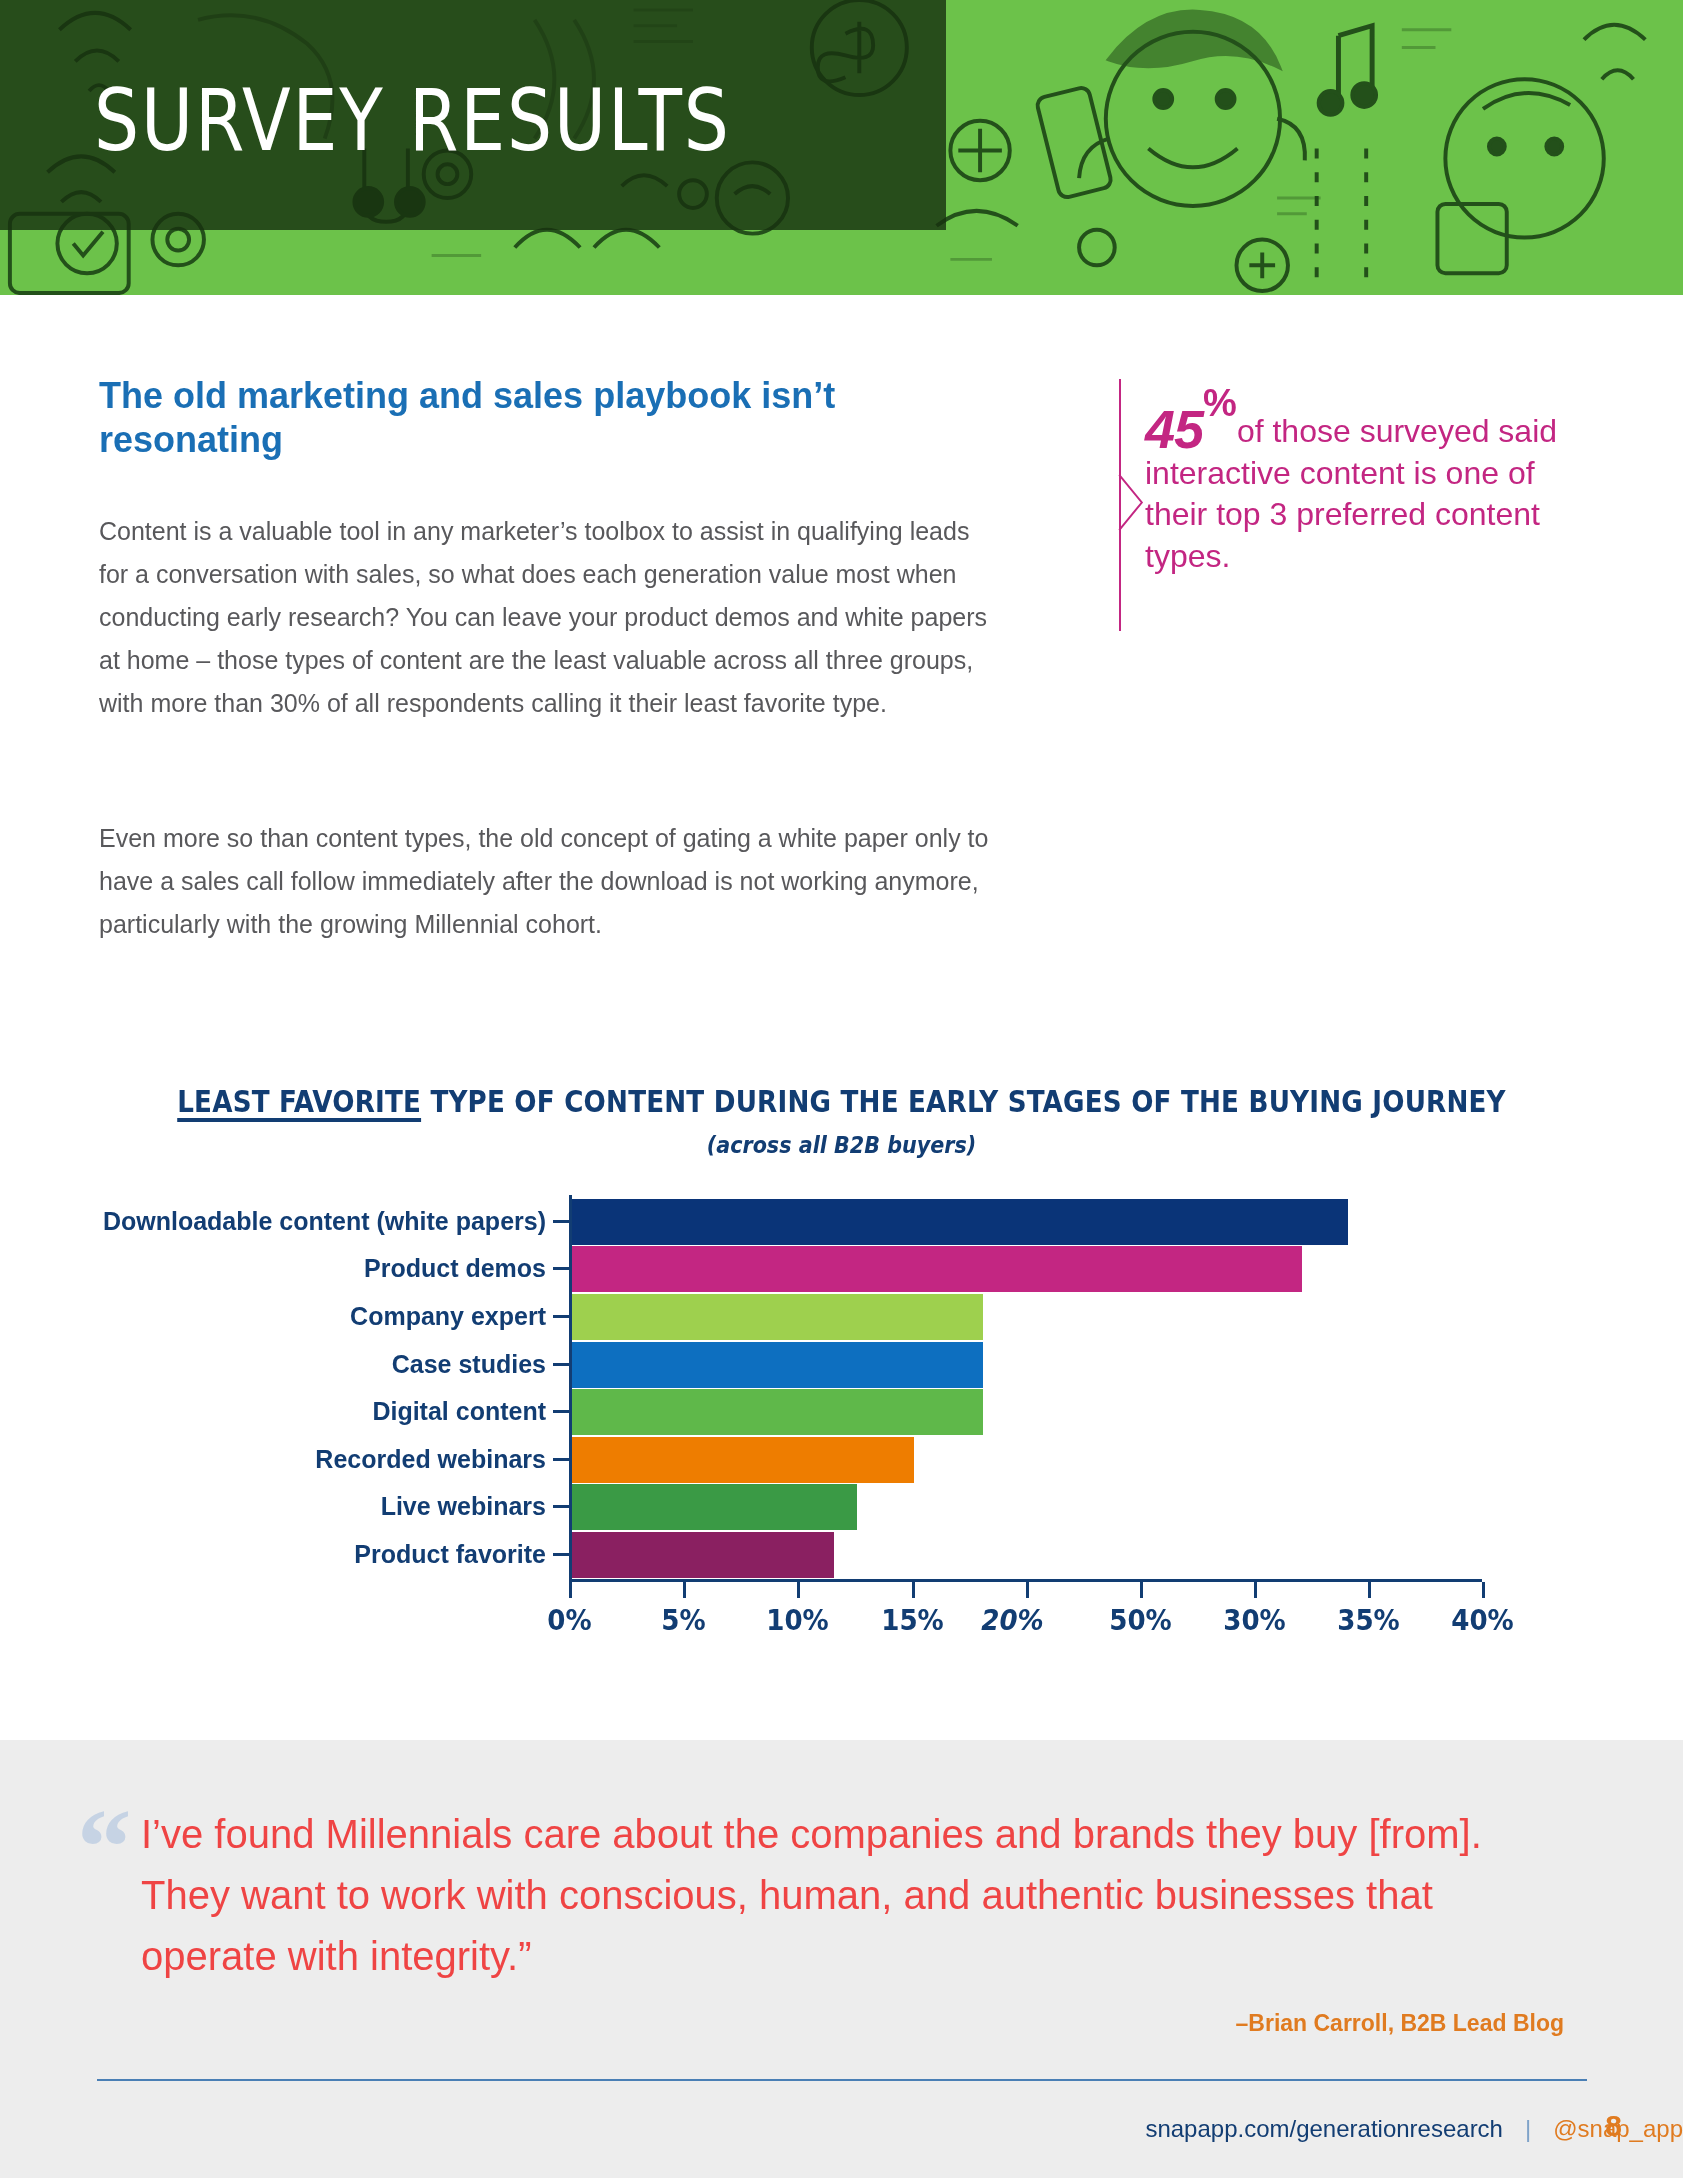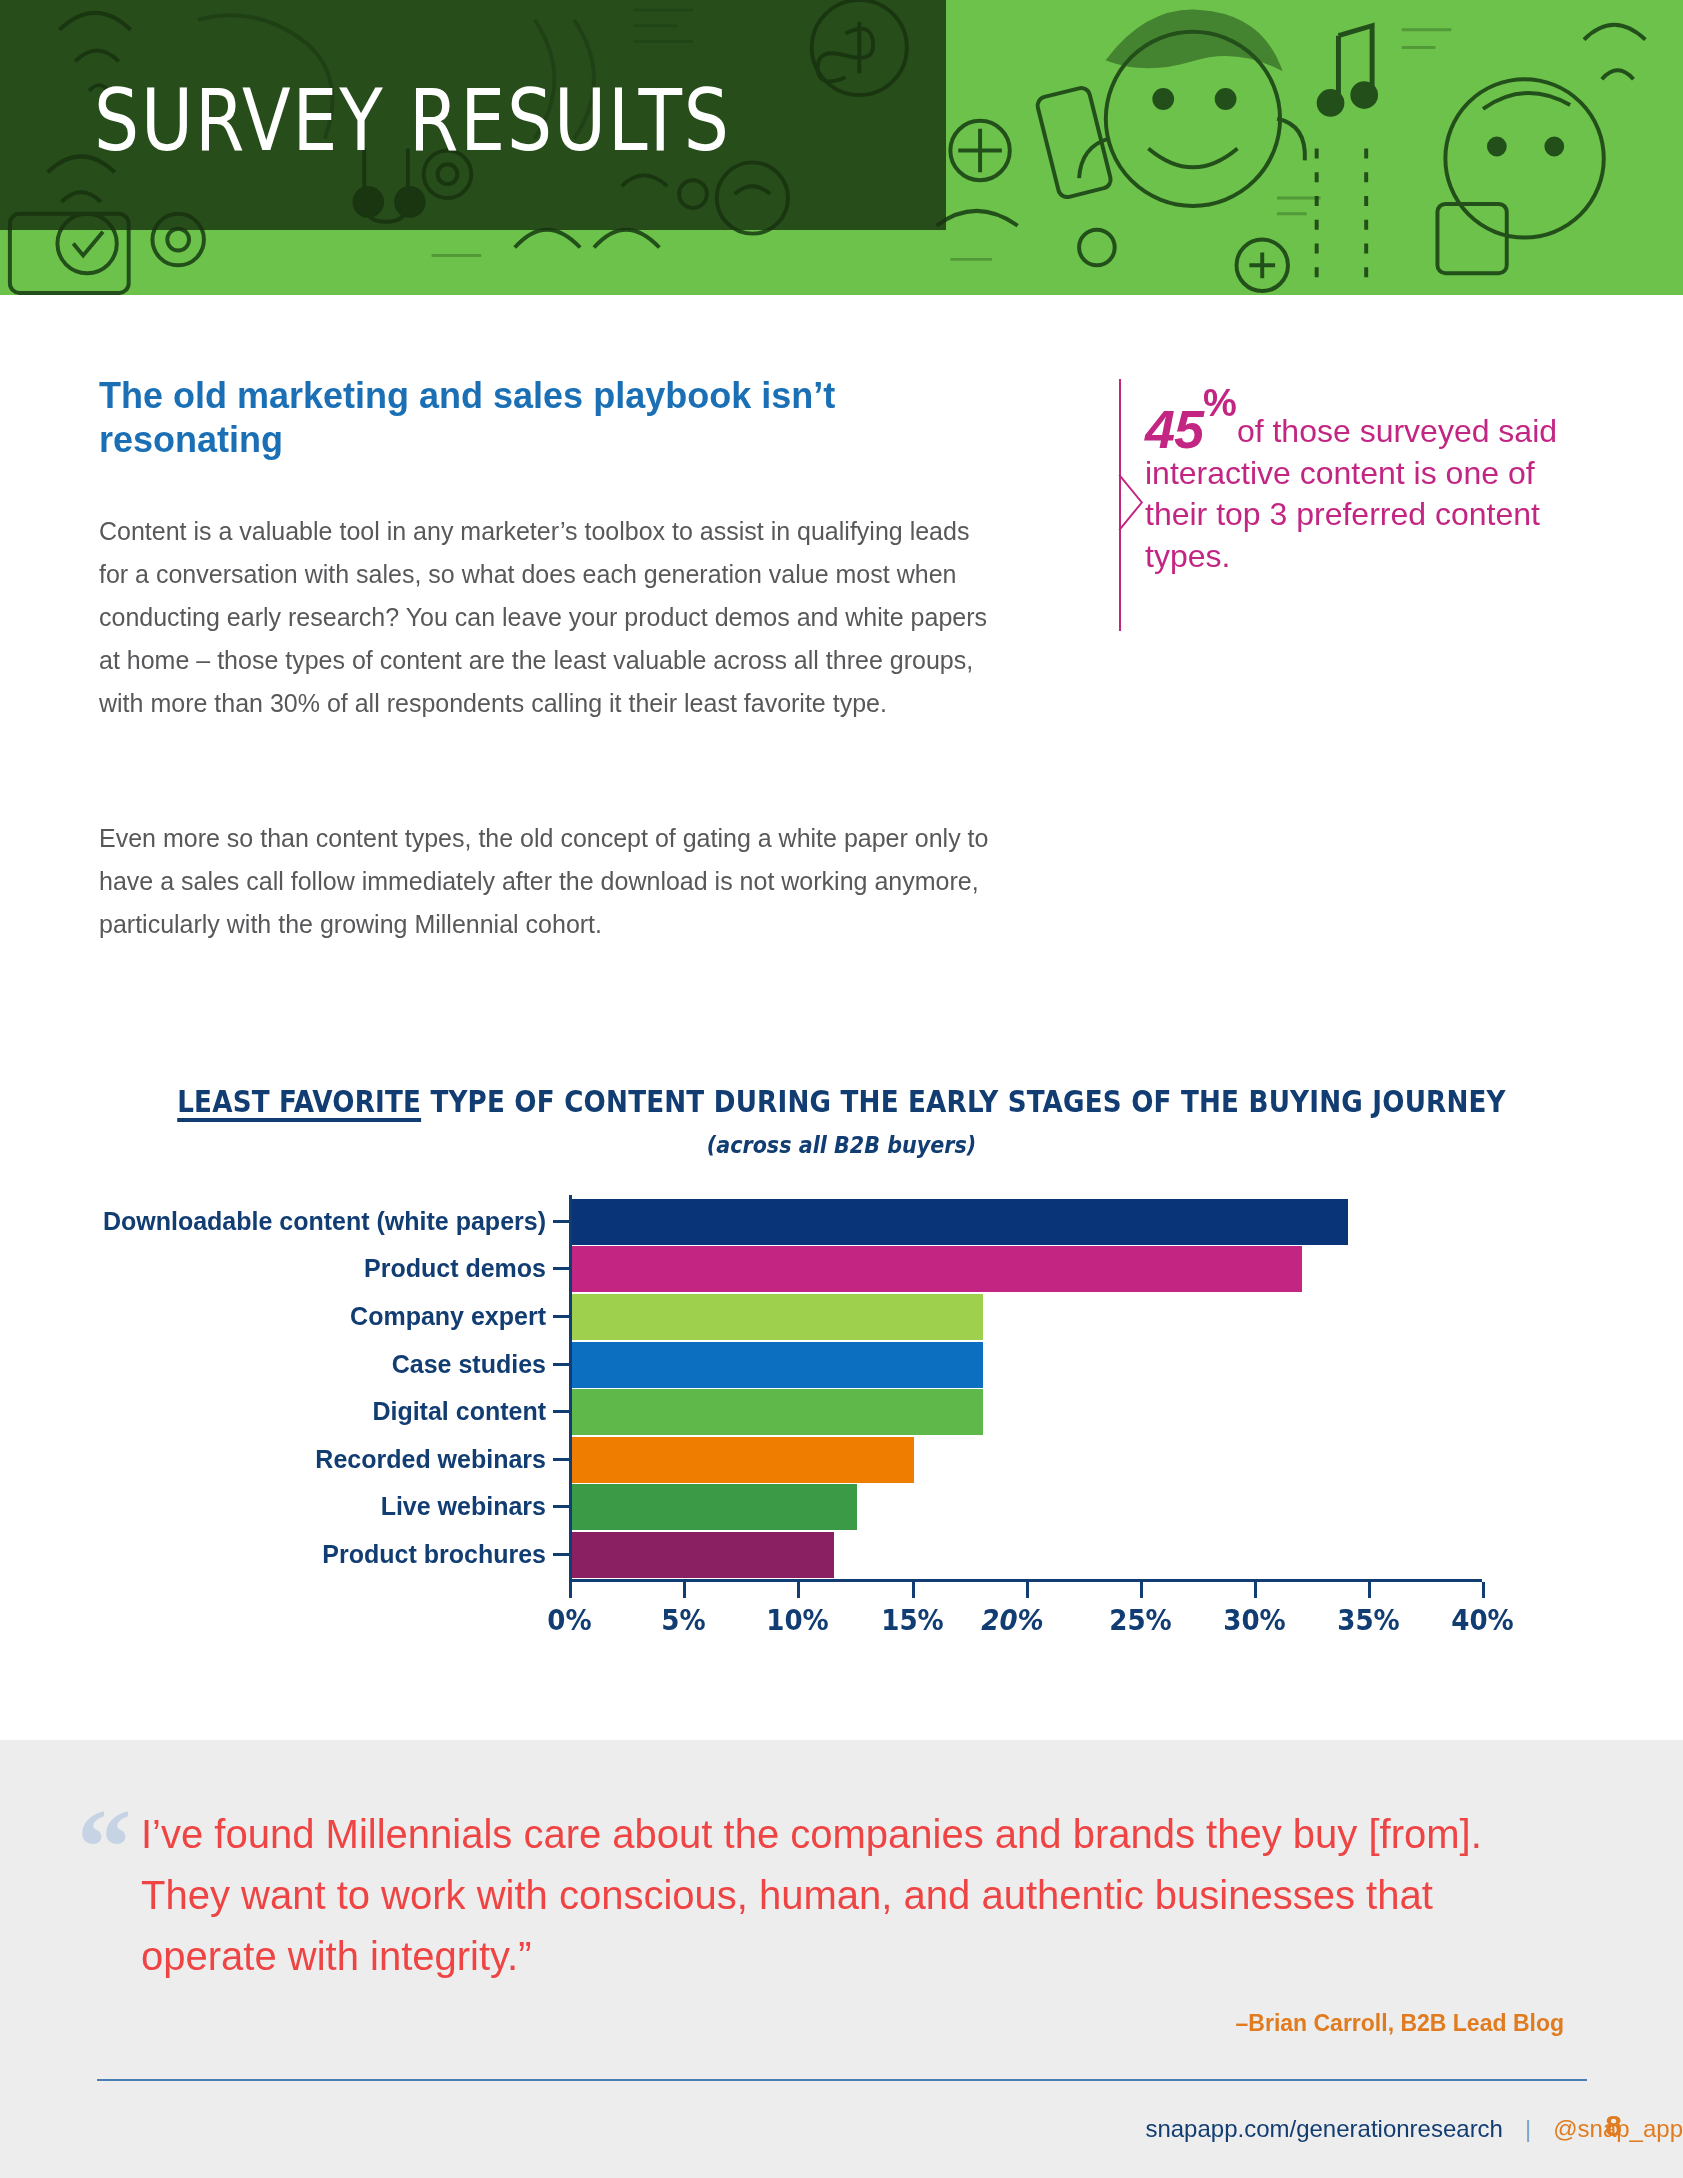--- a/index.html
+++ b/index.html
@@ -194,21 +194,21 @@
       <div class="tick-lab" style="left: 569px;">0%</div>
       <div class="tick" style="left: 683px;"></div>
       <div class="tick-lab" style="left: 683px;">5%</div>
       <div class="tick" style="left: 797px;"></div>
       <div class="tick-lab" style="left: 797px;">10%</div>
       <div class="tick" style="left: 912px;"></div>
       <div class="tick-lab" style="left: 912px;">15%</div>
       <div class="tick" style="left: 1026px;"></div>
       <div class="tick-lab" style="left: 1012px; font-style: italic;">20%</div>
       <div class="tick" style="left: 1140px;"></div>
-      <div class="tick-lab" style="left: 1140px;">25%</div>
+      <div class="tick-lab" style="left: 1140px;">50%</div>
       <div class="tick" style="left: 1254px;"></div>
       <div class="tick-lab" style="left: 1254px;">30%</div>
       <div class="tick" style="left: 1368px;"></div>
       <div class="tick-lab" style="left: 1368px;">35%</div>
       <div class="tick" style="left: 1482px;"></div>
       <div class="tick-lab" style="left: 1482px;">40%</div>
       <div class="row" style="top: 4px;">
         <div class="cat-lab">Downloadable content (white papers)</div>
         <div class="cat-tick"></div>
         <div class="bar" style="width: 776px; background: rgb(10, 52, 120);"></div>
@@ -237,21 +237,21 @@
         <div class="cat-lab">Recorded webinars</div>
         <div class="cat-tick"></div>
         <div class="bar" style="width: 342px; background: rgb(238, 125, 0);"></div>
       </div>
       <div class="row" style="top: 289px;">
         <div class="cat-lab">Live webinars</div>
         <div class="cat-tick"></div>
         <div class="bar" style="width: 285px; background: rgb(58, 154, 69);"></div>
       </div>
       <div class="row" style="top: 337px;">
-        <div class="cat-lab">Product brochures</div>
+        <div class="cat-lab">Product favorite</div>
         <div class="cat-tick"></div>
         <div class="bar" style="width: 262px; background: rgb(138, 32, 97);"></div>
       </div>
     </div>
 </div>
 
 <div class="quote-band"></div>
 <div class="quote-mark">“</div>
 <div class="quote-text">I’ve found Millennials care about the companies and brands they buy [from]. They want to work with conscious, human, and authentic businesses that operate with integrity.”</div>
 <div class="quote-attr">–Brian Carroll, B2B Lead Blog</div>

